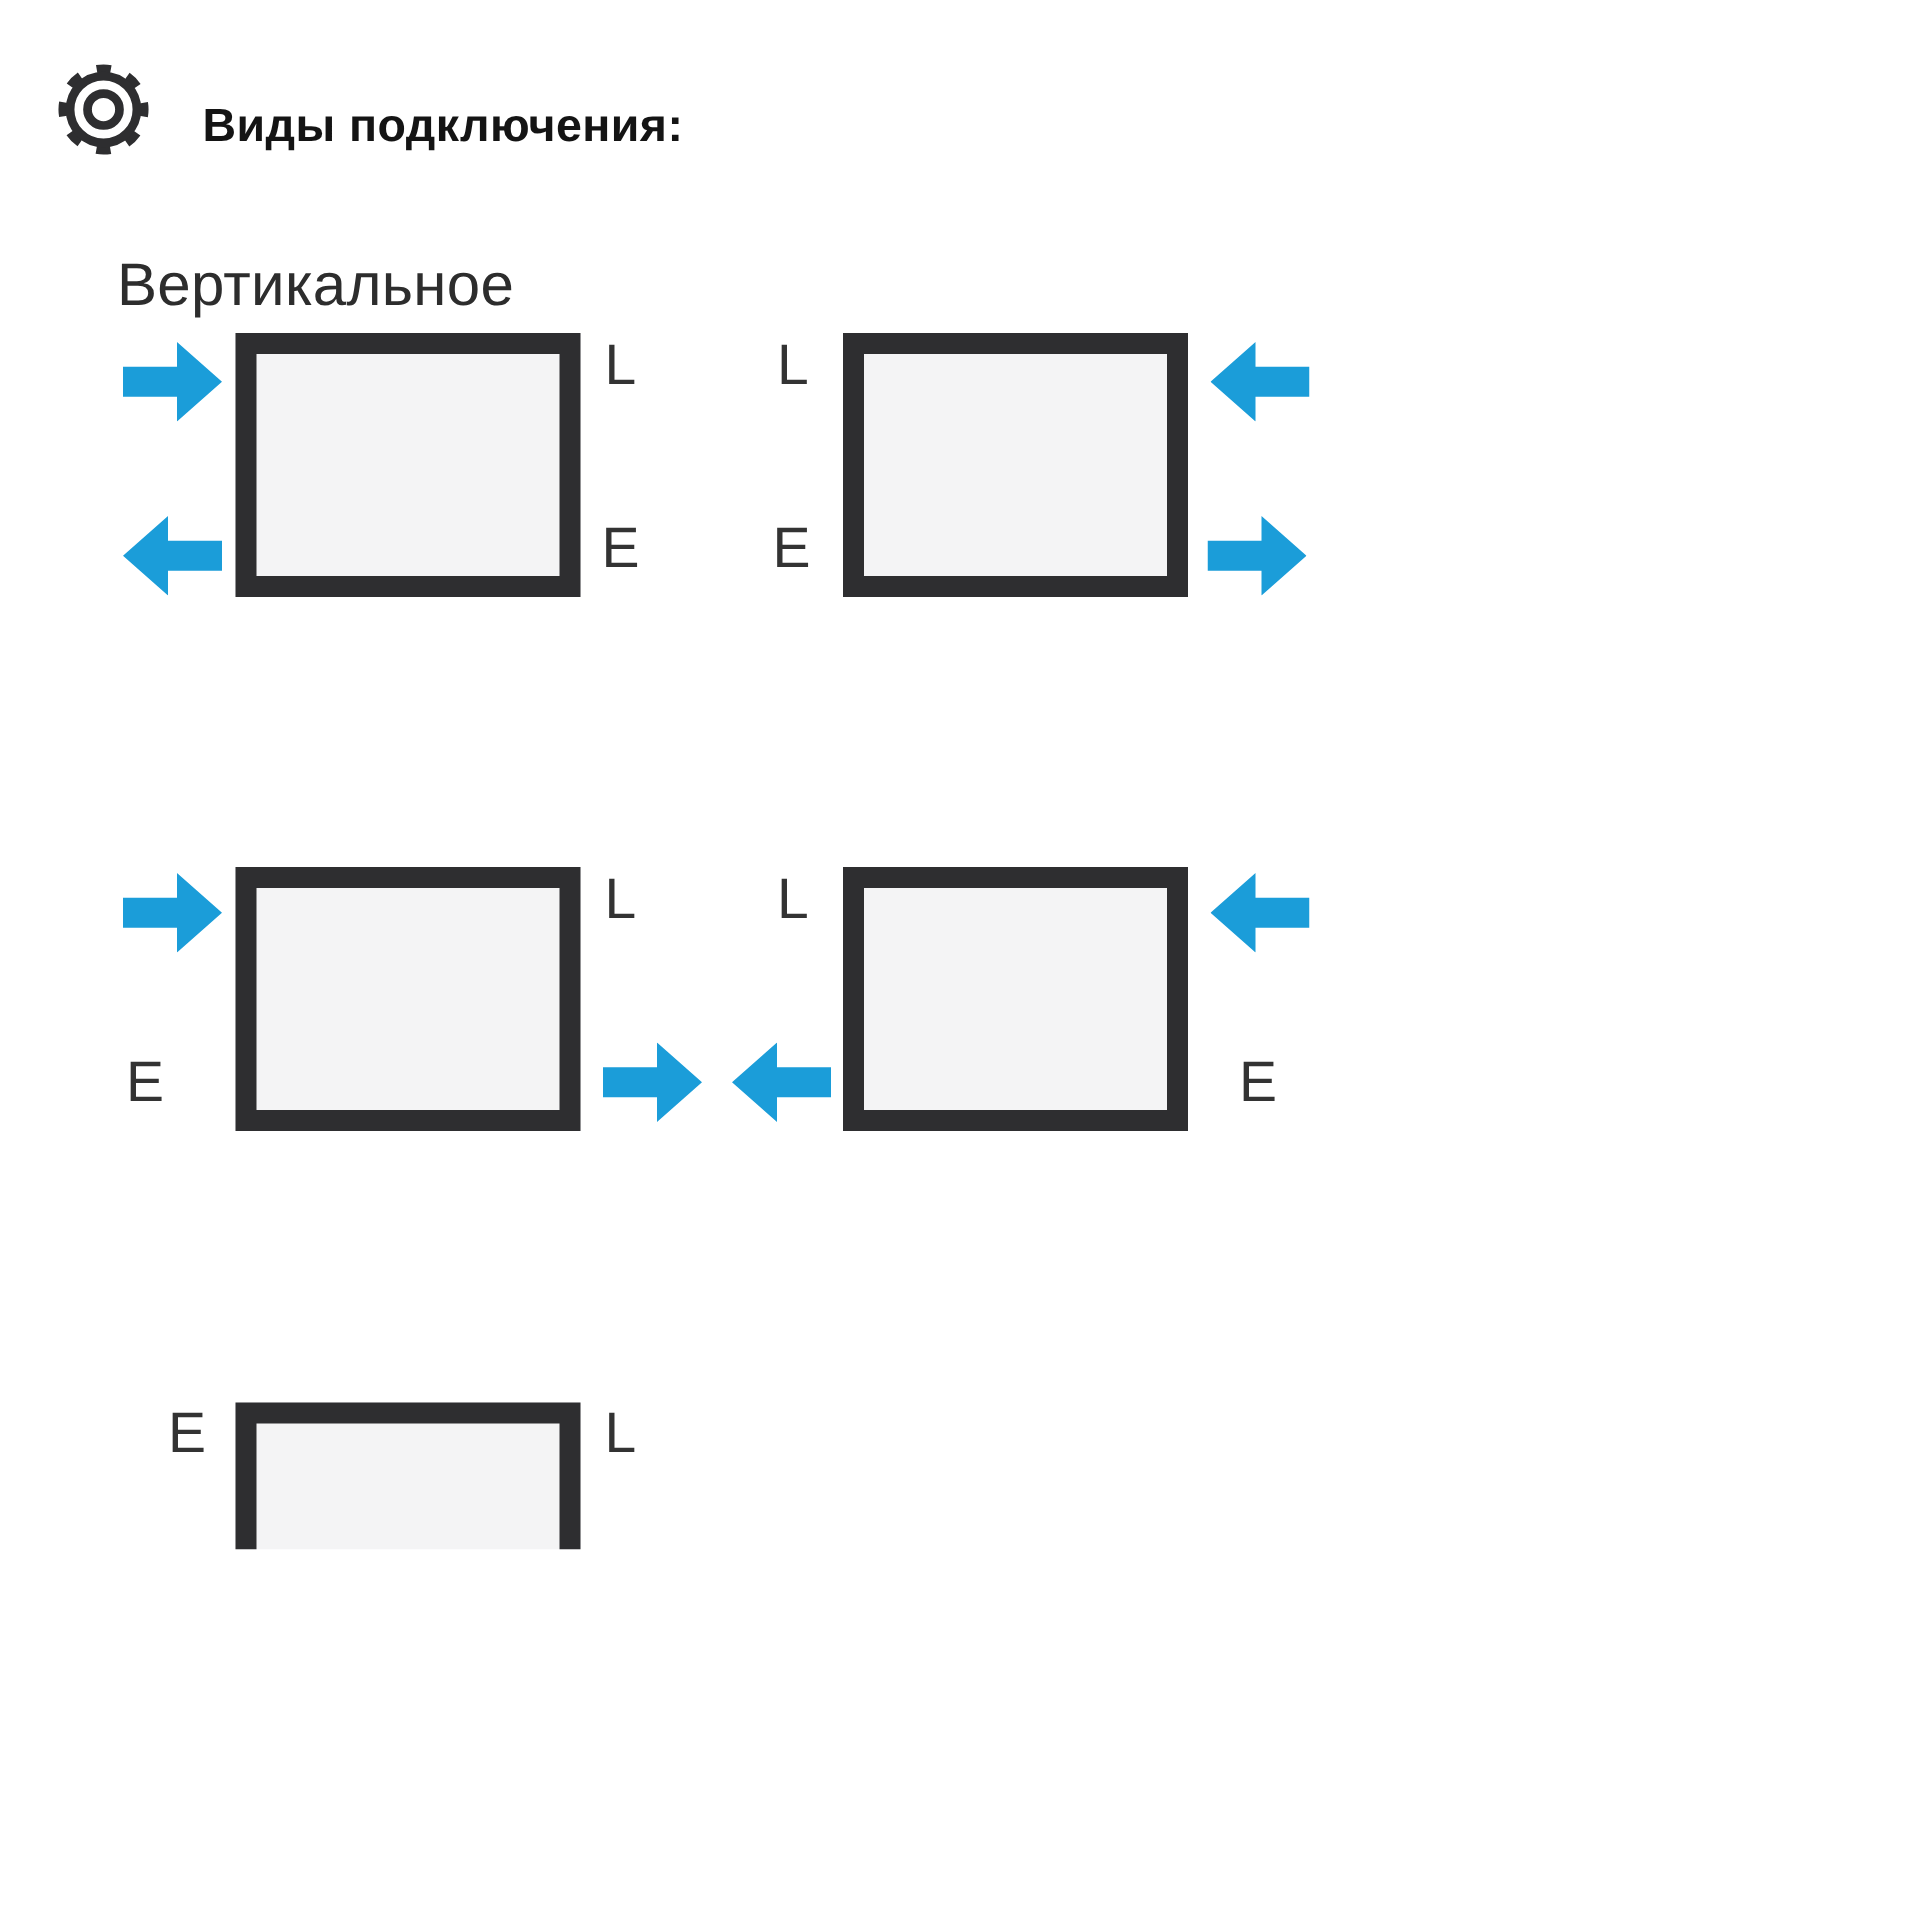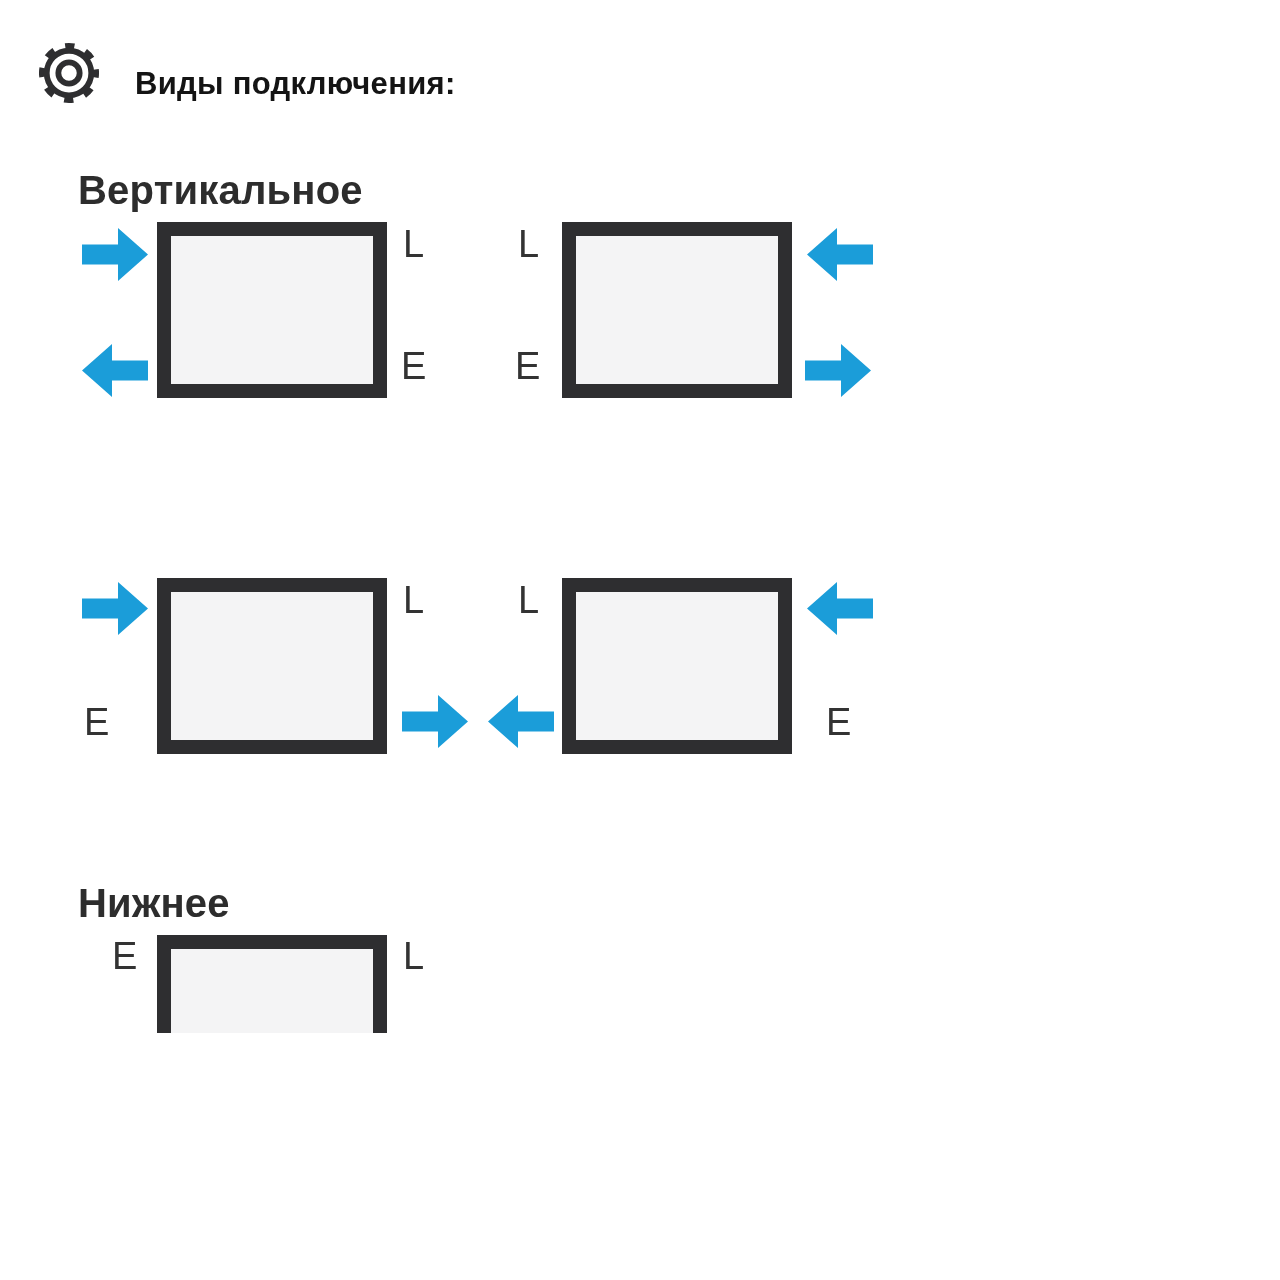--- a/index.html
+++ b/index.html
@@ -12,21 +12,21 @@
     position:relative;width:1280px;height:1033px;background:#ffffff;
     font-family:"Liberation Sans", sans-serif;overflow:hidden;border-radius:23px;
   }
   .page-title{
     position:absolute;left:135px;top:66px;
     font-size:31px;font-weight:700;color:#141414;letter-spacing:.3px;
   }
   .gear{position:absolute;left:38px;top:42px;width:62px;height:62px;}
   .sec-title{
     position:absolute;left:78px;
-    font-size:40px;font-weight:700;color:var(--text);letter-spacing:.2px;
+    font-size:40px;font-weight:400;color:var(--text);letter-spacing:.2px;
   }
   .rect{
     position:absolute;box-sizing:border-box;
     border:14px solid var(--frame);background:#f4f4f5;
   }
   .port{
     position:absolute;font-size:38px;line-height:44px;color:#333;
     font-weight:400;
   }
   .arrow{position:absolute;width:66px;height:53px;color:var(--accent);display:block;}
@@ -84,21 +84,20 @@
   <svg class="arrow left" style="left:488px;top:695px" viewBox="0 0 66 53">
       <polygon points="0,16.5 36,16.5 36,0 66,26.5 36,53 36,36.5 0,36.5" fill="currentColor"></polygon>
     </svg>
   <span class="port" style="left:518px;top:578px">L</span>
   <div class="rect" style="left:562px;top:578px;width:230px;height:176px"></div>
   <svg class="arrow left" style="left:807px;top:582px" viewBox="0 0 66 53">
       <polygon points="0,16.5 36,16.5 36,0 66,26.5 36,53 36,36.5 0,36.5" fill="currentColor"></polygon>
     </svg>
   <span class="port" style="left:826px;top:700px">E</span>
 
-  <div class="sec-title" style="top:881px">Нижнее</div>
 
   <span class="port" style="left:112px;top:934px">E</span>
   <div class="rect" style="left:157px;top:935px;width:230px;height:173px"></div>
   <span class="port" style="left:403px;top:934px">L</span>
   <svg class="arrow" style="left:82px;top:1054px" viewBox="0 0 66 53">
       <polygon points="0,16.5 36,16.5 36,0 66,26.5 36,53 36,36.5 0,36.5" fill="currentColor"></polygon>
     </svg>
   <svg class="arrow" style="left:398px;top:1054px" viewBox="0 0 66 53">
       <polygon points="0,16.5 36,16.5 36,0 66,26.5 36,53 36,36.5 0,36.5" fill="currentColor"></polygon>
     </svg>

